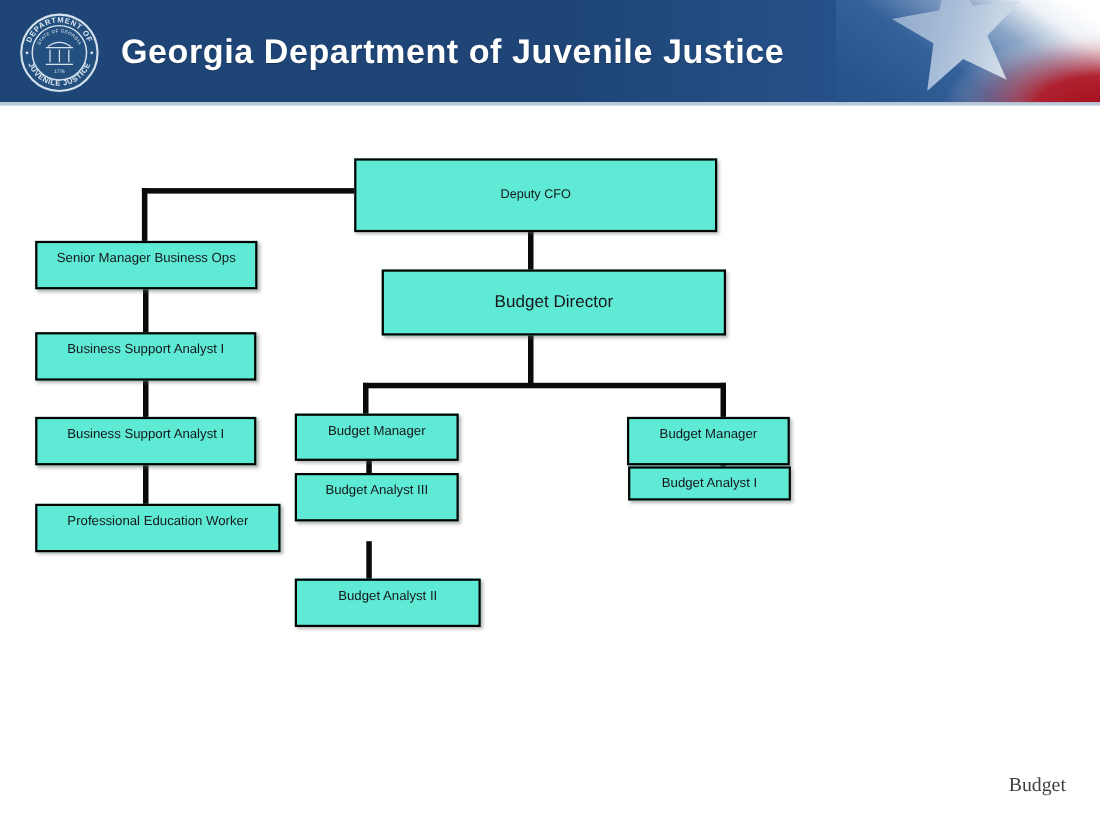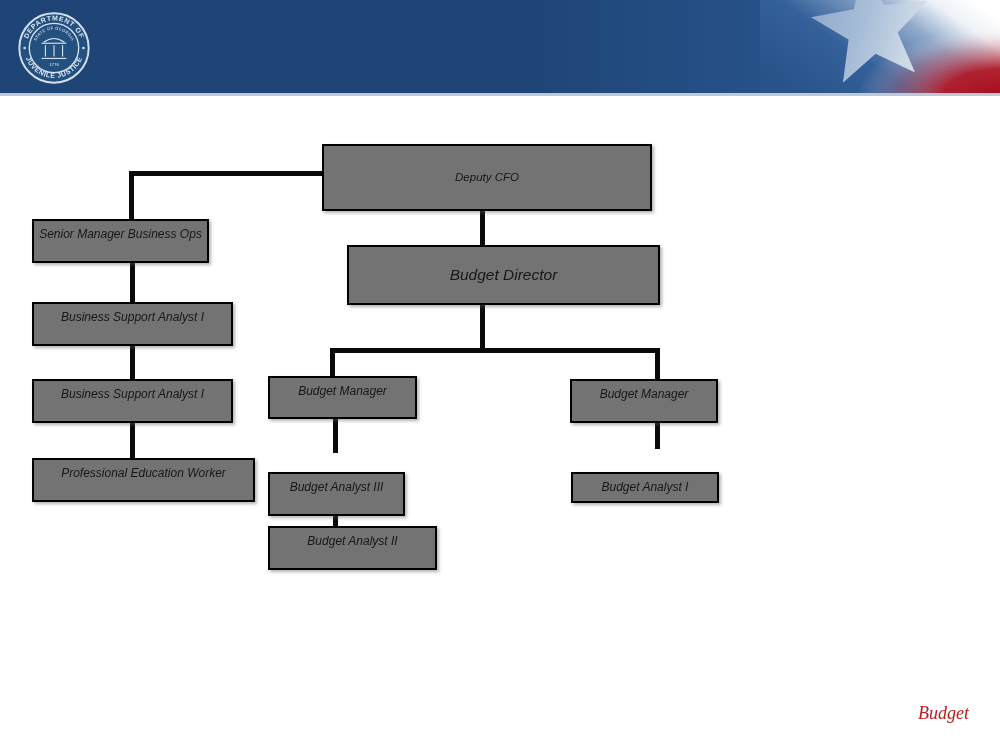--- a/index.html
+++ b/index.html
@@ -16,34 +16,34 @@
   .banner-title{
     position:absolute;left:110px;top:0;height:93px;display:flex;align-items:center;
     color:#ffffff;font-size:31px;font-weight:bold;letter-spacing:0.5px;white-space:nowrap;
     text-shadow:0 1px 1px rgba(0,0,0,0.25);
   }
   .seal{position:absolute;left:16px;top:10px;width:76px;height:76px;}
   .flag-art{position:absolute;right:0;top:0;width:240px;height:93px;}
   
   .node{
     position:absolute;box-sizing:border-box;
-    background:#737373;border:2.5px solid #000000;
+    background:#5eead4;border:2.5px solid #000000;
     box-shadow:2px 2px 3px rgba(90,90,90,0.45);
     display:flex;justify-content:center;align-items:flex-start;
-    padding-top:7px;color:#17171c;font-size:12px;line-height:1.15;text-align:left;font-style:italic;
+    padding-top:7px;color:#17171c;font-size:12px;line-height:1.15;text-align:left;
   }
   .node.centered{align-items:center;padding-top:0;}
   .node.lvl-top{font-size:11.5px;border-width:2.5px;}
   .node.lvl-director{font-size:15.5px;}
   .conn{position:absolute;background:#0a0a0a;}
   
   .footer-label{
     position:absolute;right:31px;top:703px;
     font-family:"Liberation Serif","DejaVu Serif",serif;
-    font-size:18px;color:#b91c1c;font-style:italic;
+    font-size:18px;color:#404040;
   }
 </style>
 </head>
 <body>
 
 <div class="slide">
 
   <div class="banner">
 
     <svg class="flag-art" viewBox="0 0 240 93" preserveAspectRatio="none">
@@ -97,20 +97,21 @@
         <path d="M 29,34 Q 40,26 51,34"></path>
         <line x1="27" y1="35" x2="53" y2="35"></line>
         <line x1="31" y1="37" x2="31" y2="49"></line>
         <line x1="40" y1="37" x2="40" y2="49"></line>
         <line x1="49" y1="37" x2="49" y2="49"></line>
         <line x1="27" y1="51" x2="53" y2="51"></line>
       </g>
       <text x="40" y="59" font-size="4.6" fill="#dde7f2" text-anchor="middle">1776</text>
     </svg>
 
+    <div class="banner-title">Georgia Department of Juvenile Justice</div>
   </div>
 
   <div>
 
     <div class="conn" style="left:129px;top:171px;width:193px;height:5px"></div>
     <div class="conn" style="left:129px;top:171px;width:5px;height:51px"></div>
     <div class="conn" style="left:130px;top:261px;width:5px;height:43px"></div>
     <div class="conn" style="left:130px;top:344px;width:5px;height:38px"></div>
     <div class="conn" style="left:130px;top:421px;width:5px;height:40px"></div>
     <div class="conn" style="left:480px;top:210px;width:5px;height:38px"></div>
@@ -123,52 +124,52 @@
     <div class="conn" style="left:655px;top:420px;width:5px;height:29px"></div>
 
     <div class="node centered lvl-top" style="left:322px;top:144px;width:330px;height:67px">
       <span>Deputy CFO</span>
     </div>
 
     <div class="node centered lvl-director" style="left:347px;top:245px;width:313px;height:60px">
       <span>Budget Director</span>
     </div>
 
-    <div class="node" style="left:32px;top:219px;width:177px;height:44px">
+    <div class="node" style="left:32px;top:219px;width:202px;height:44px">
       <span>Senior Manager Business Ops</span>
     </div>
 
     <div class="node" style="left:32px;top:302px;width:201px;height:44px">
       <span>Business Support Analyst I</span>
     </div>
 
     <div class="node" style="left:32px;top:379px;width:201px;height:44px">
       <span>Business Support Analyst I</span>
     </div>
 
     <div class="node" style="left:32px;top:458px;width:223px;height:44px">
       <span>Professional Education Worker</span>
     </div>
 
     <div class="node" style="left:268px;top:376px;width:149px;height:43px">
       <span>Budget Manager</span>
     </div>
 
-    <div class="node" style="left:268px;top:472px;width:137px;height:44px">
+    <div class="node" style="left:268px;top:430px;width:149px;height:44px">
       <span>Budget Analyst III</span>
     </div>
 
     <div class="node" style="left:268px;top:526px;width:169px;height:44px">
       <span>Budget Analyst II</span>
     </div>
 
     <div class="node" style="left:570px;top:379px;width:148px;height:44px">
       <span>Budget Manager</span>
     </div>
 
-    <div class="node" style="left:571px;top:472px;width:148px;height:31px">
+    <div class="node" style="left:571px;top:424px;width:148px;height:31px">
       <span>Budget Analyst I</span>
     </div>
   </div>
 
   <div class="footer-label">Budget</div>
 
 </div>
 
 </body></html>

